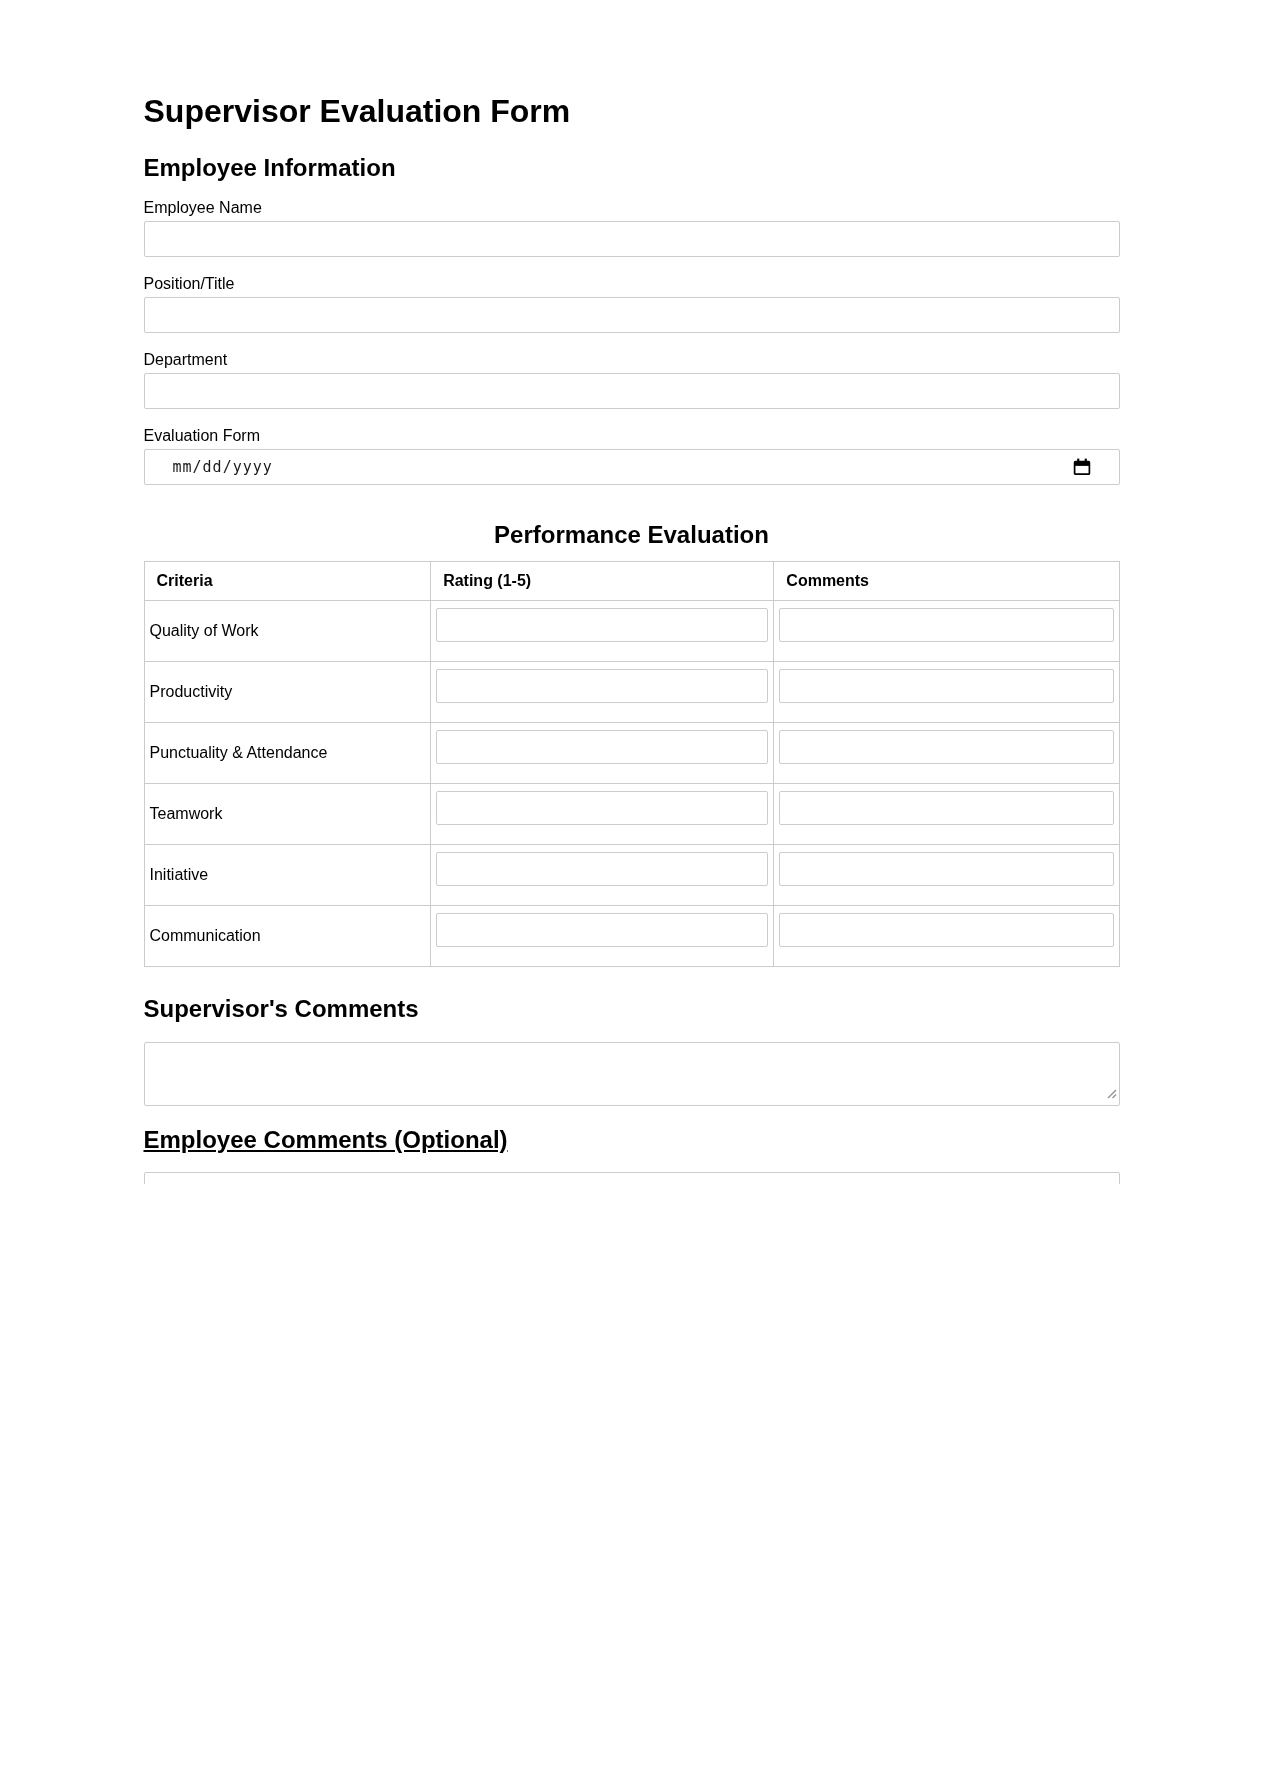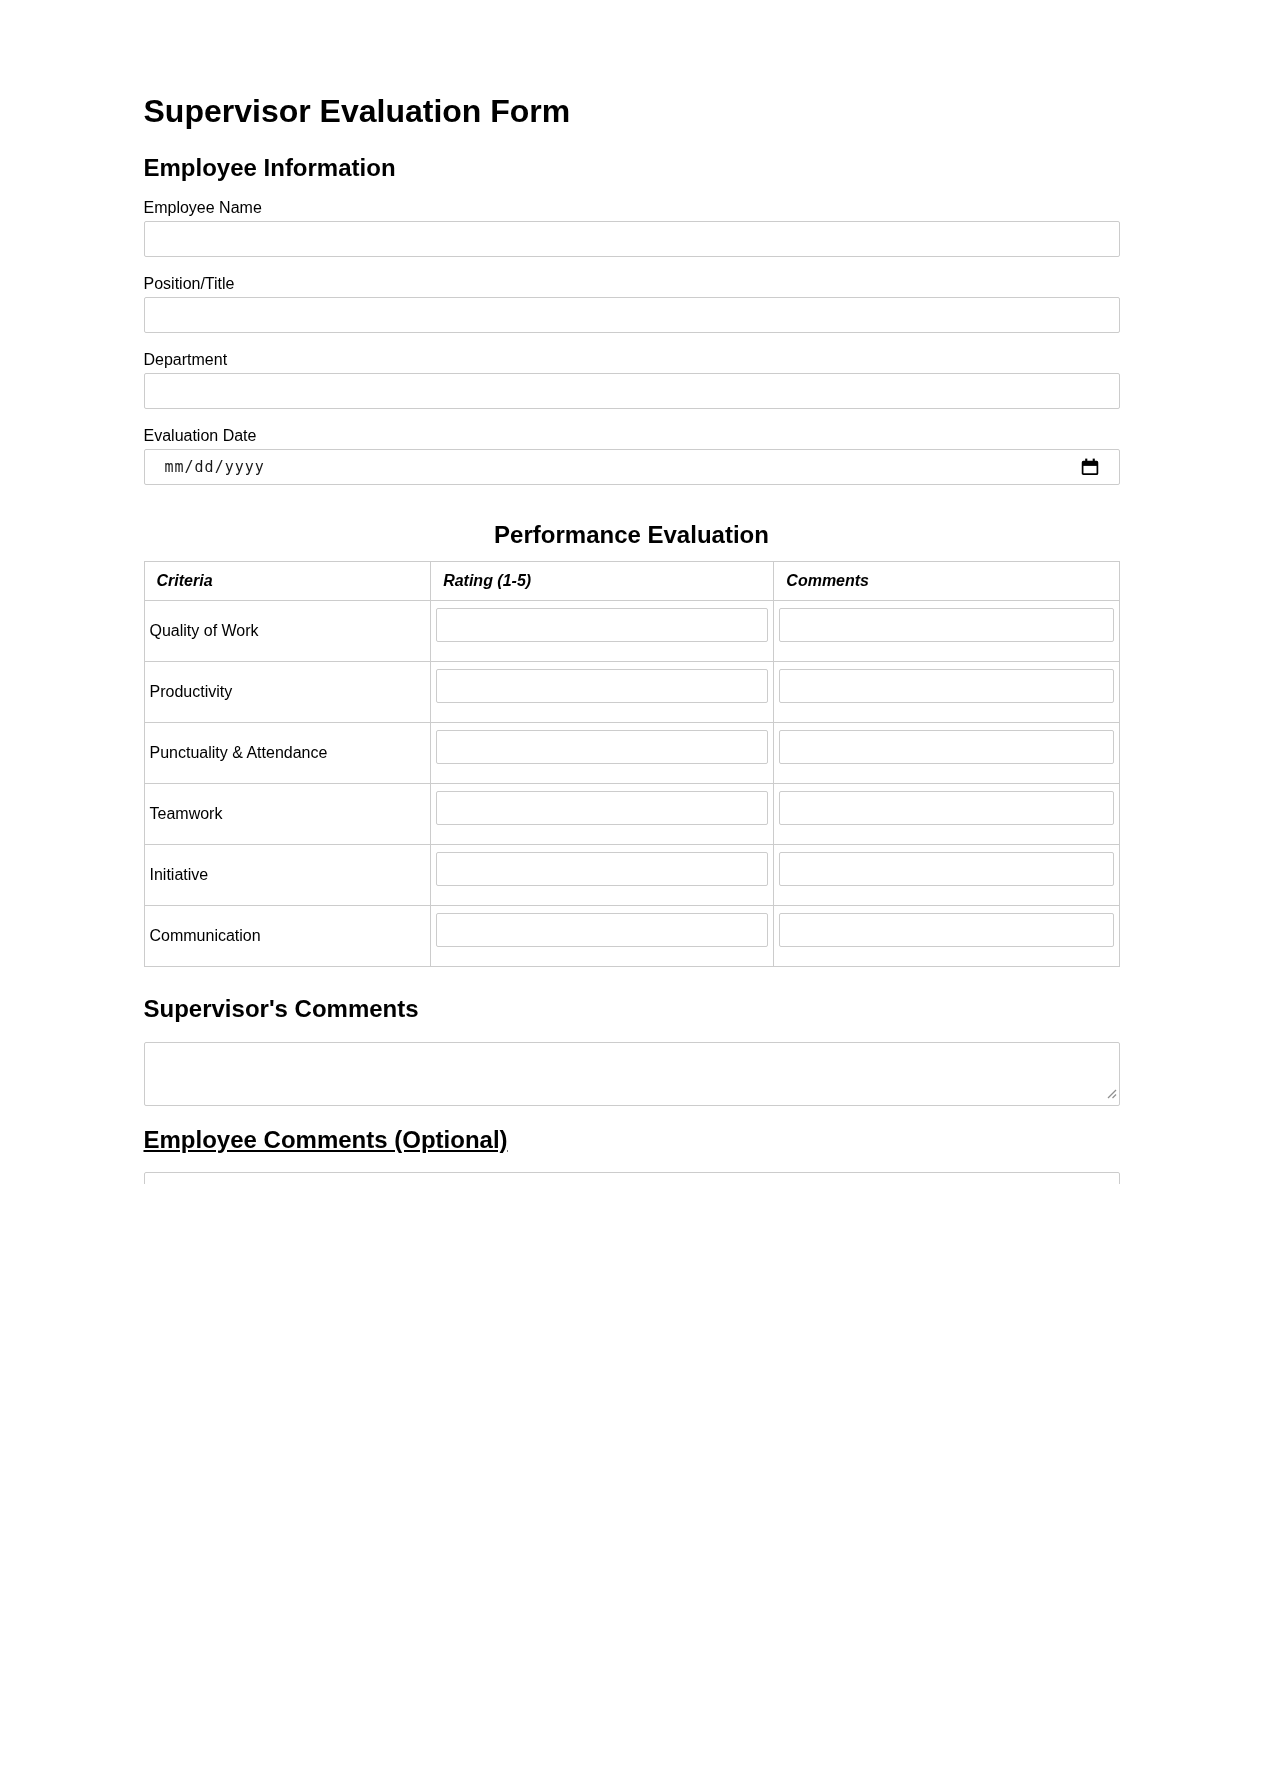--- a/index.html
+++ b/index.html
@@ -39,42 +39,41 @@
     font-family: "Liberation Sans", sans-serif;
     font-size: 16px; padding: 0 10px;
     outline: none;
   }
 
   .date-input {
     width: 100%; height: 36px;
     border: 1px solid #cccccc; border-radius: 2px;
     background: #ffffff;
     display: flex; align-items: center; justify-content: space-between;
-    padding: 0 20px;
+    padding: 0 28px;
     cursor: default;
   }
   .date-placeholder {
     font-family: "DejaVu Sans Mono", monospace;
     font-size: 15px; letter-spacing: 1px; color: #1a1a1a;
   }
   .cal-icon { display: inline-flex; }
 
   table.perf-table {
     width: 100%;
     border-collapse: collapse;
     table-layout: fixed;
   }
   .perf-table col.c1 { width: 29.4%; }
   .perf-table col.c2 { width: 35.2%; }
   .perf-table col.c3 { width: 35.4%; }
   .perf-table th {
     text-align: left; font-weight: bold; font-size: 16px;
     padding: 10px 12px;
     border: 1px solid #cccccc;
-    font-style: italic;
   }
   .perf-table td {
     padding: 5px;
     border: 1px solid #cccccc;
     vertical-align: middle;
     font-size: 16px;
   }
   .perf-table td input {
     display: block;
     width: 100%; height: 34px;
@@ -120,21 +119,21 @@
       <label class="field-label">Position/Title</label>
       <input type="text" class="text-input" value="" style="">
     </div>
 
     <div class="field">
       <label class="field-label">Department</label>
       <input type="text" class="text-input" value="" style="">
     </div>
 
     <div class="field">
-      <label class="field-label">Evaluation Date</label>
+      <label class="field-label">Evaluation Form</label>
       <div class="date-input">
         <span class="date-placeholder">mm/dd/yyyy</span>
         <span class="cal-icon">
           <svg width="18" height="18" viewBox="0 0 18 18">
             <rect x="1.6" y="3.6" width="14.8" height="12.6" fill="#ffffff" stroke="#000000" stroke-width="1.7" rx="0.8"></rect>
             <rect x="1.6" y="3.6" width="14.8" height="4.3" fill="#000000"></rect>
             <rect x="4.2" y="0.6" width="2.1" height="3.6" fill="#000000"></rect>
             <rect x="11.7" y="0.6" width="2.1" height="3.6" fill="#000000"></rect>
           </svg>
         </span>

